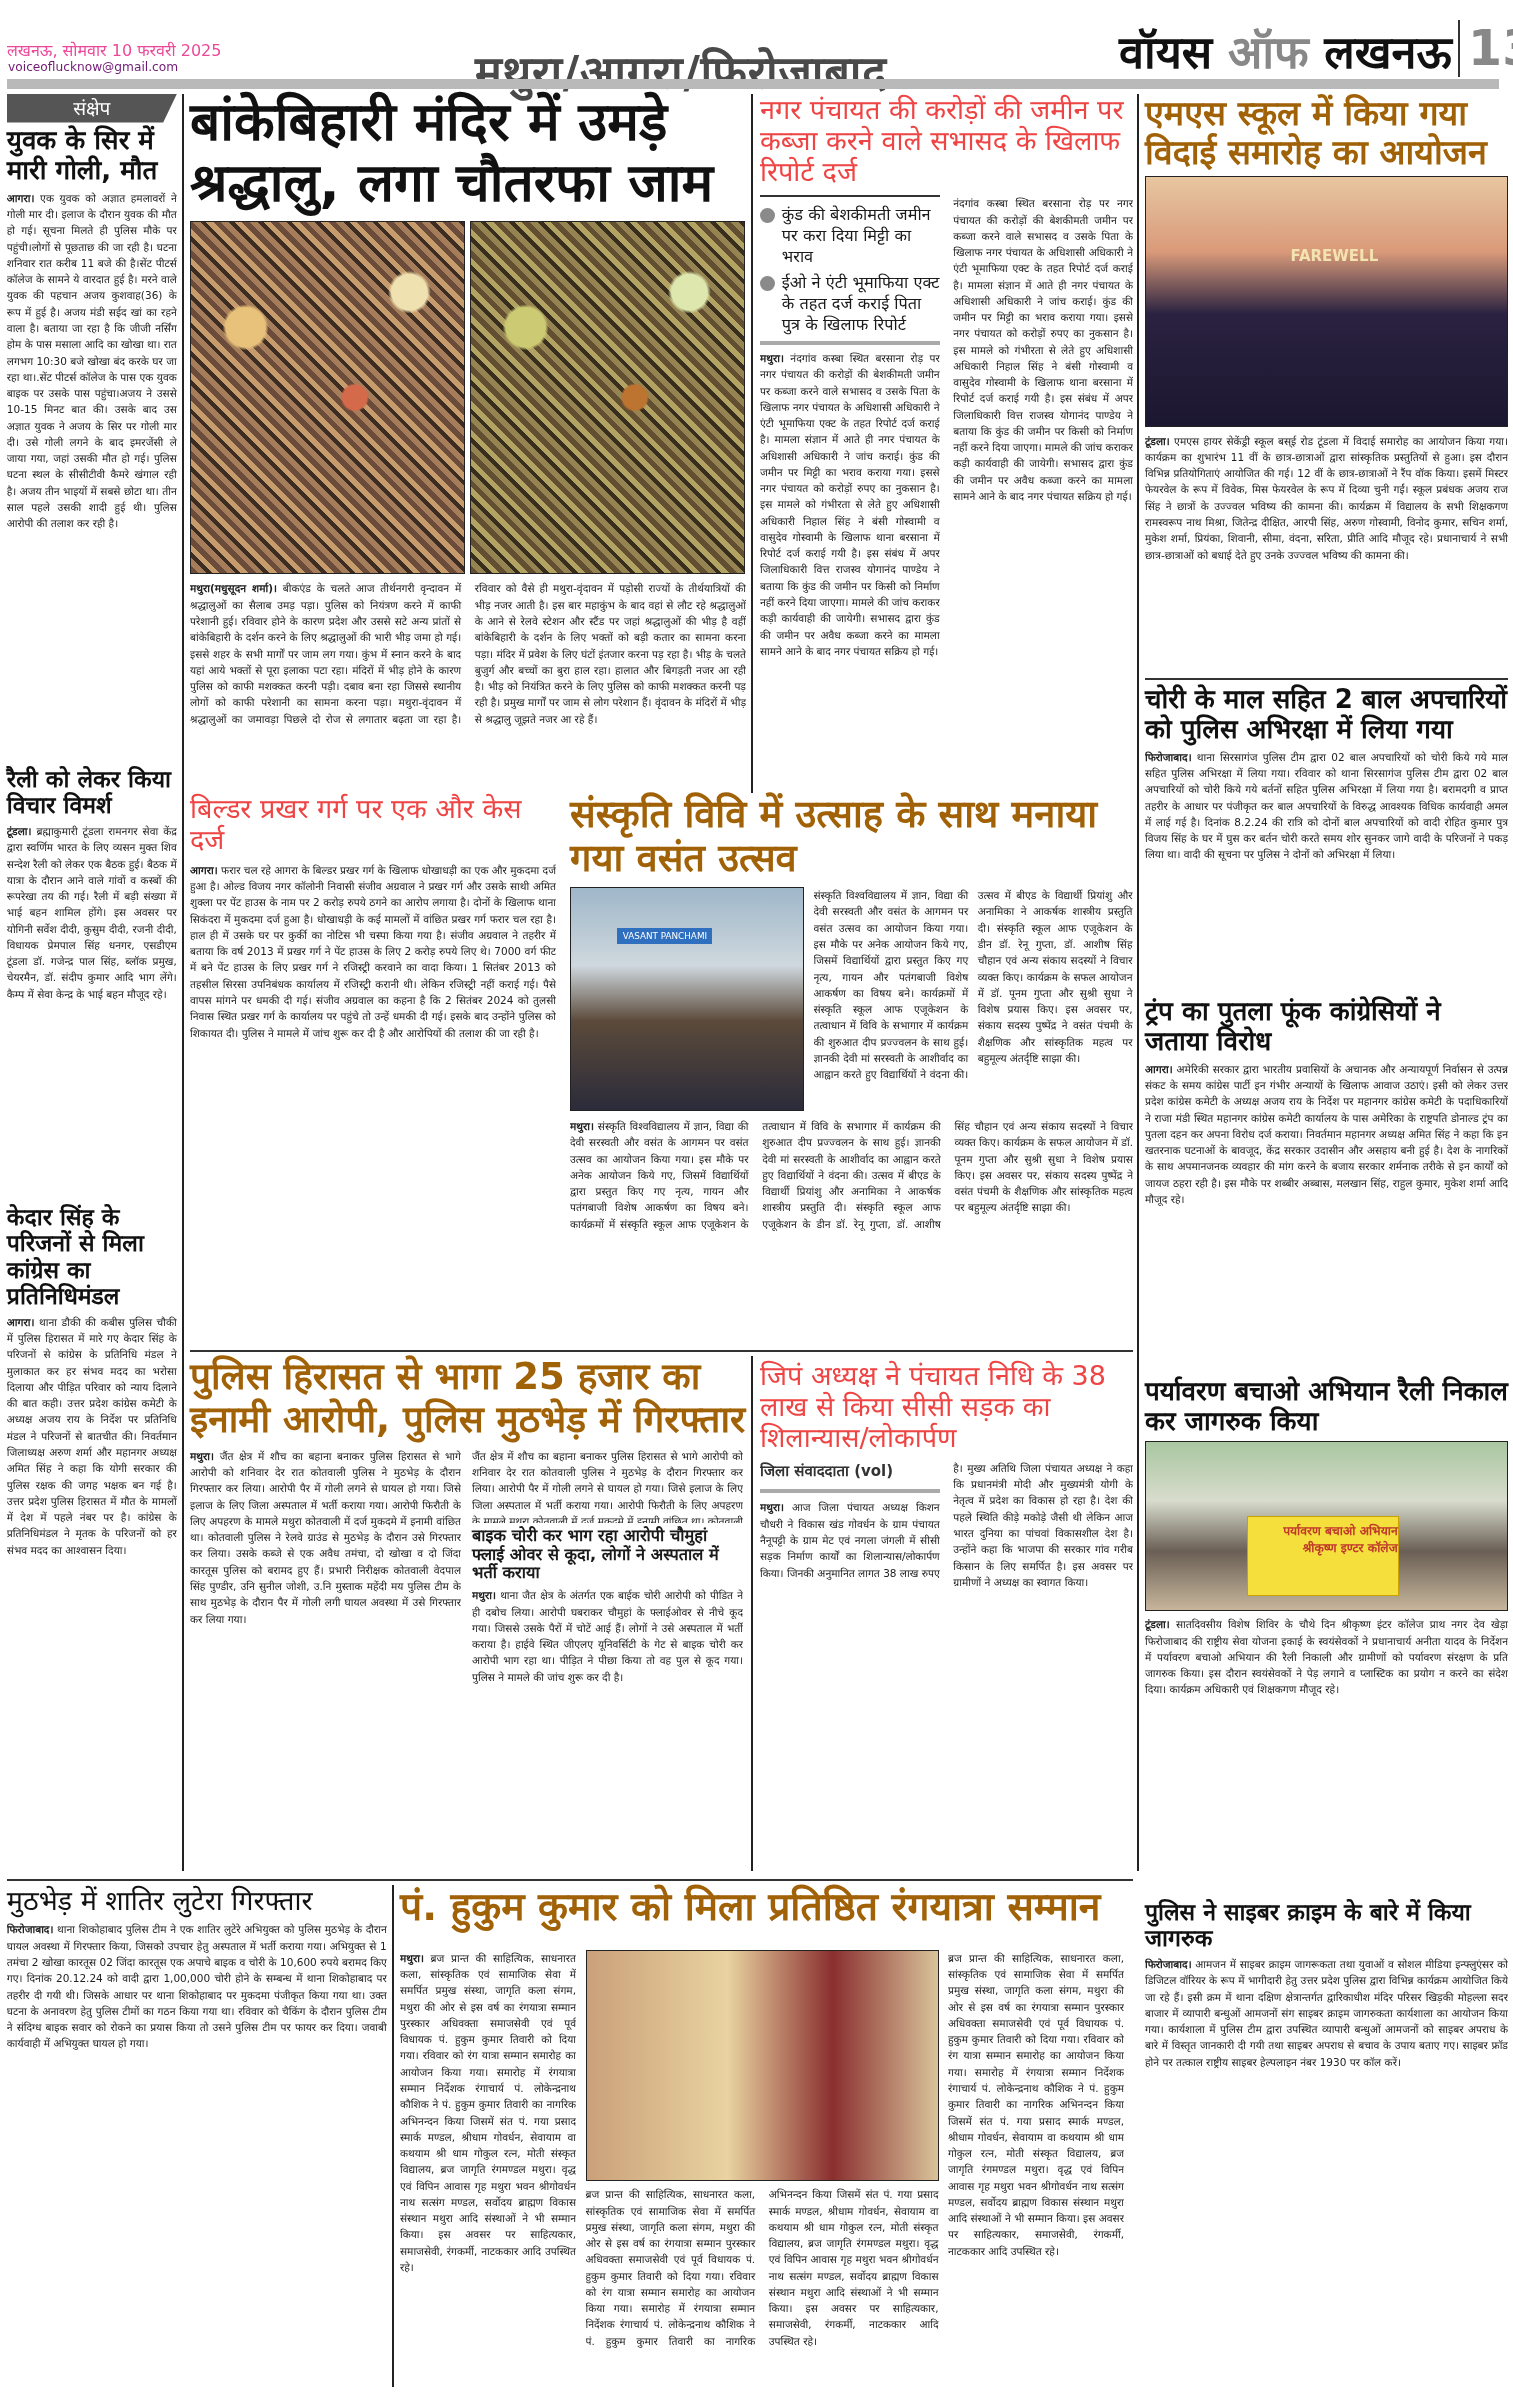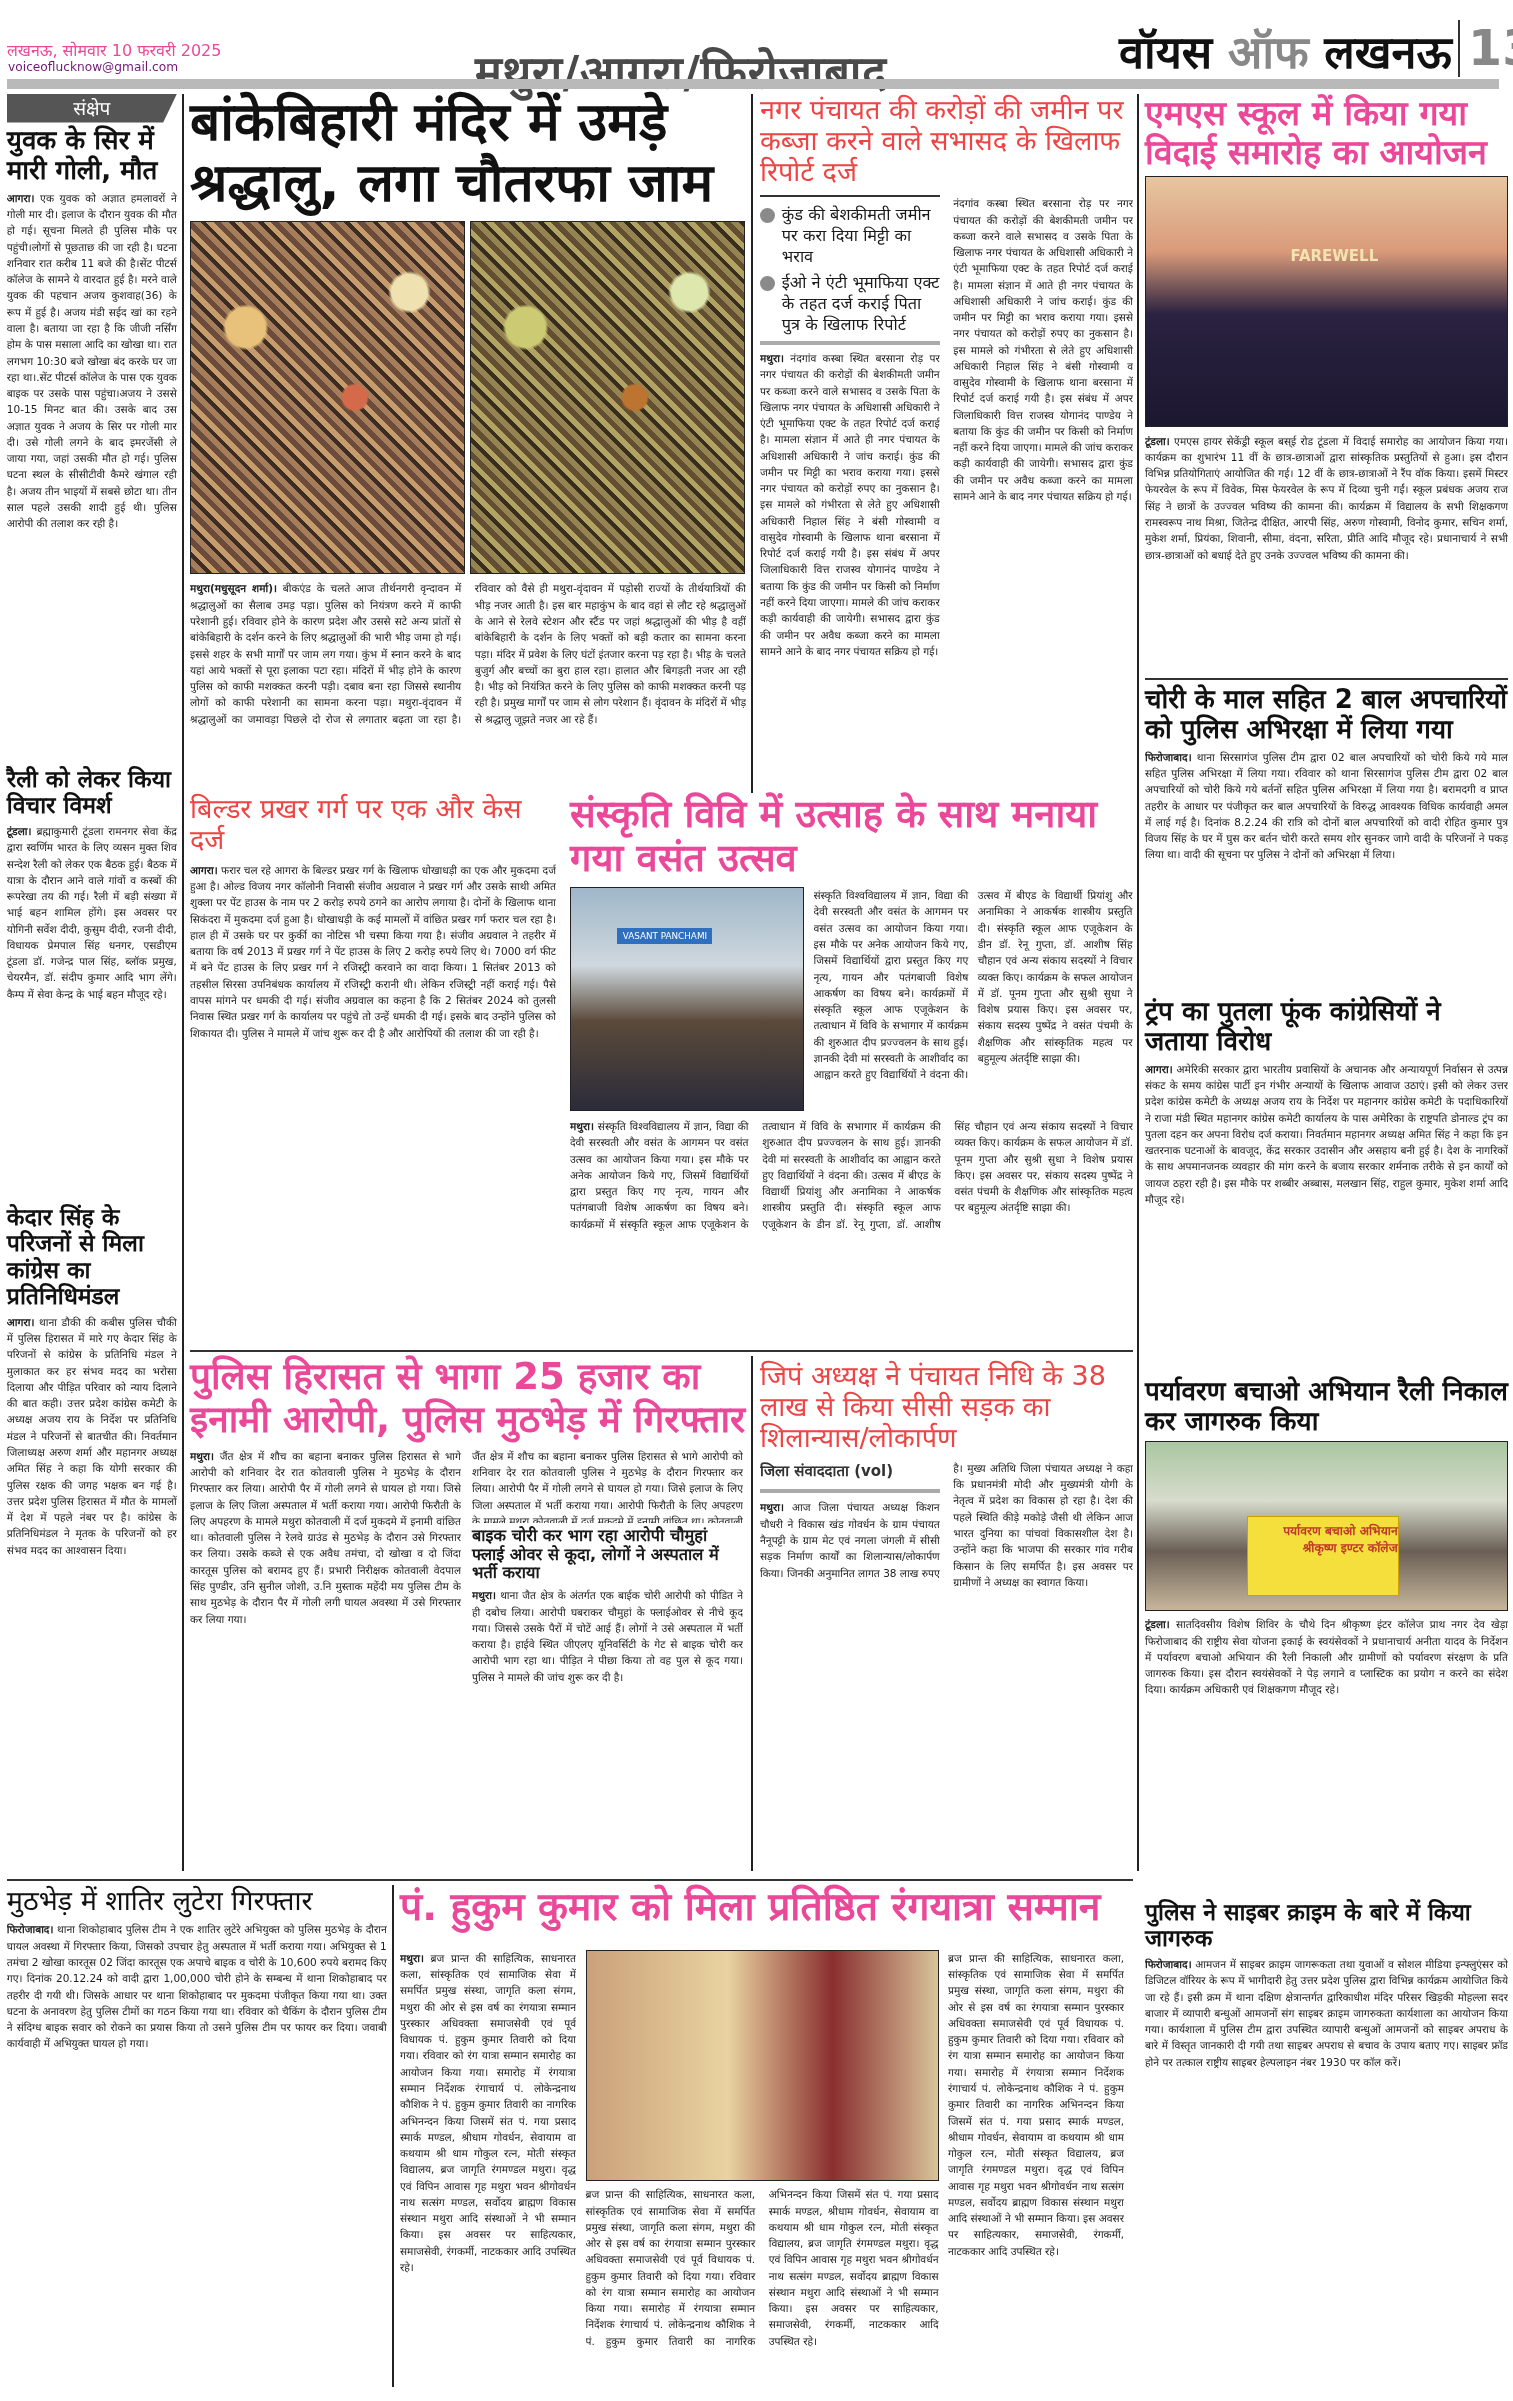--- a/index.html
+++ b/index.html
@@ -11,21 +11,21 @@
   .brand{left:1119px;top:20.3px;font-size:45px;font-weight:bold;color:#111}
   .brand .g{color:#888}
   .page-no{left:1458px;top:20.3px;font-size:49px;font-weight:bold;color:#888;border-left:2px solid #333;padding-left:8.1px}
   .topbar{left:6.8px;top:79px;width:1492px;height:9.5px;background:#b9b9b9}
   .vrule{width:2px;background:#222}
   .hrule{height:2px;background:#333}
   .hgrey{height:4.1px;background:#aaa}
   .sankshep{left:6.8px;top:94px;width:170px;height:28.5px;background:#555;color:#fff;font-size:19px;text-align:center;line-height:28.5px;clip-path:polygon(0 0,100% 0,92% 100%,0 100%)}
   h1,h2,h3{font-family:"DejaVu Sans",sans-serif;font-weight:bold;line-height:1.15}
   .hl-xl{font-size:50px;color:#111}
-  .hl-l{font-size:38px;color:#ec4899}
+  .hl-l{font-size:38px;color:#a16207}
   .hl-m{font-size:30px;color:#ef4444}
   .hl-s{font-size:26px;color:#111}
   .hl-thin{font-weight:normal}
   .body{font-size:10.5px;line-height:1.55;text-align:justify;color:#222;overflow:hidden}
   .body b{font-weight:bold}
   .cols2{column-count:2;column-gap:13.6px}
   .cols3{column-count:3;column-gap:13.6px}
   .photo{border:1.4px solid #222;overflow:hidden;position:relative}
   .crowd{background:
     radial-gradient(circle at 20% 30%,#e8c27a 0 6%,transparent 7%),

